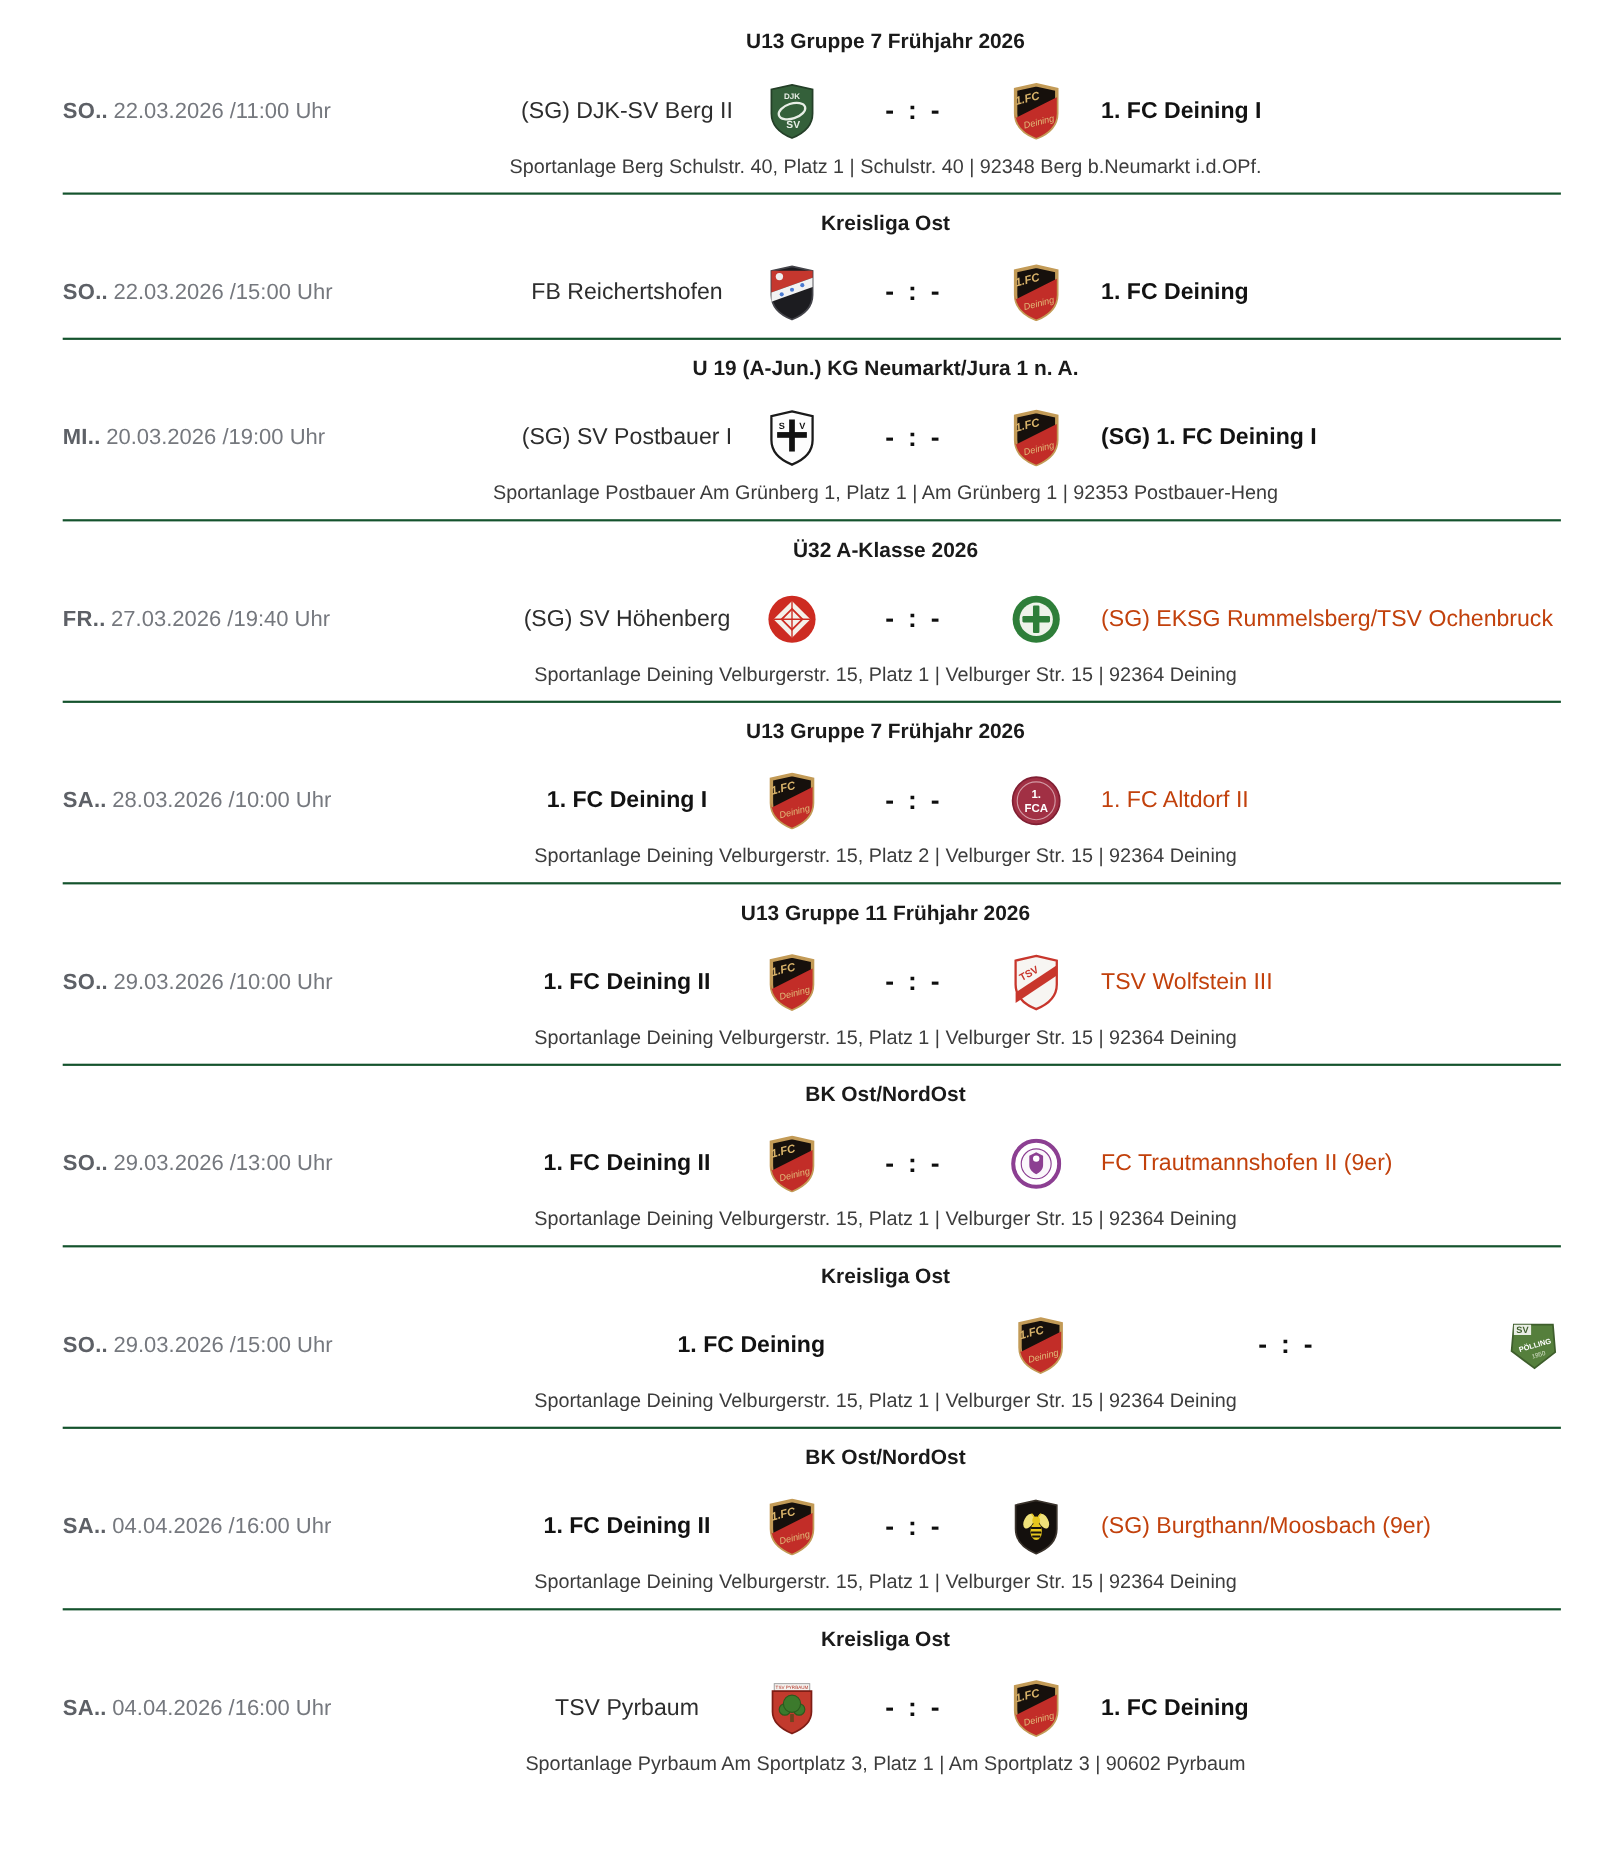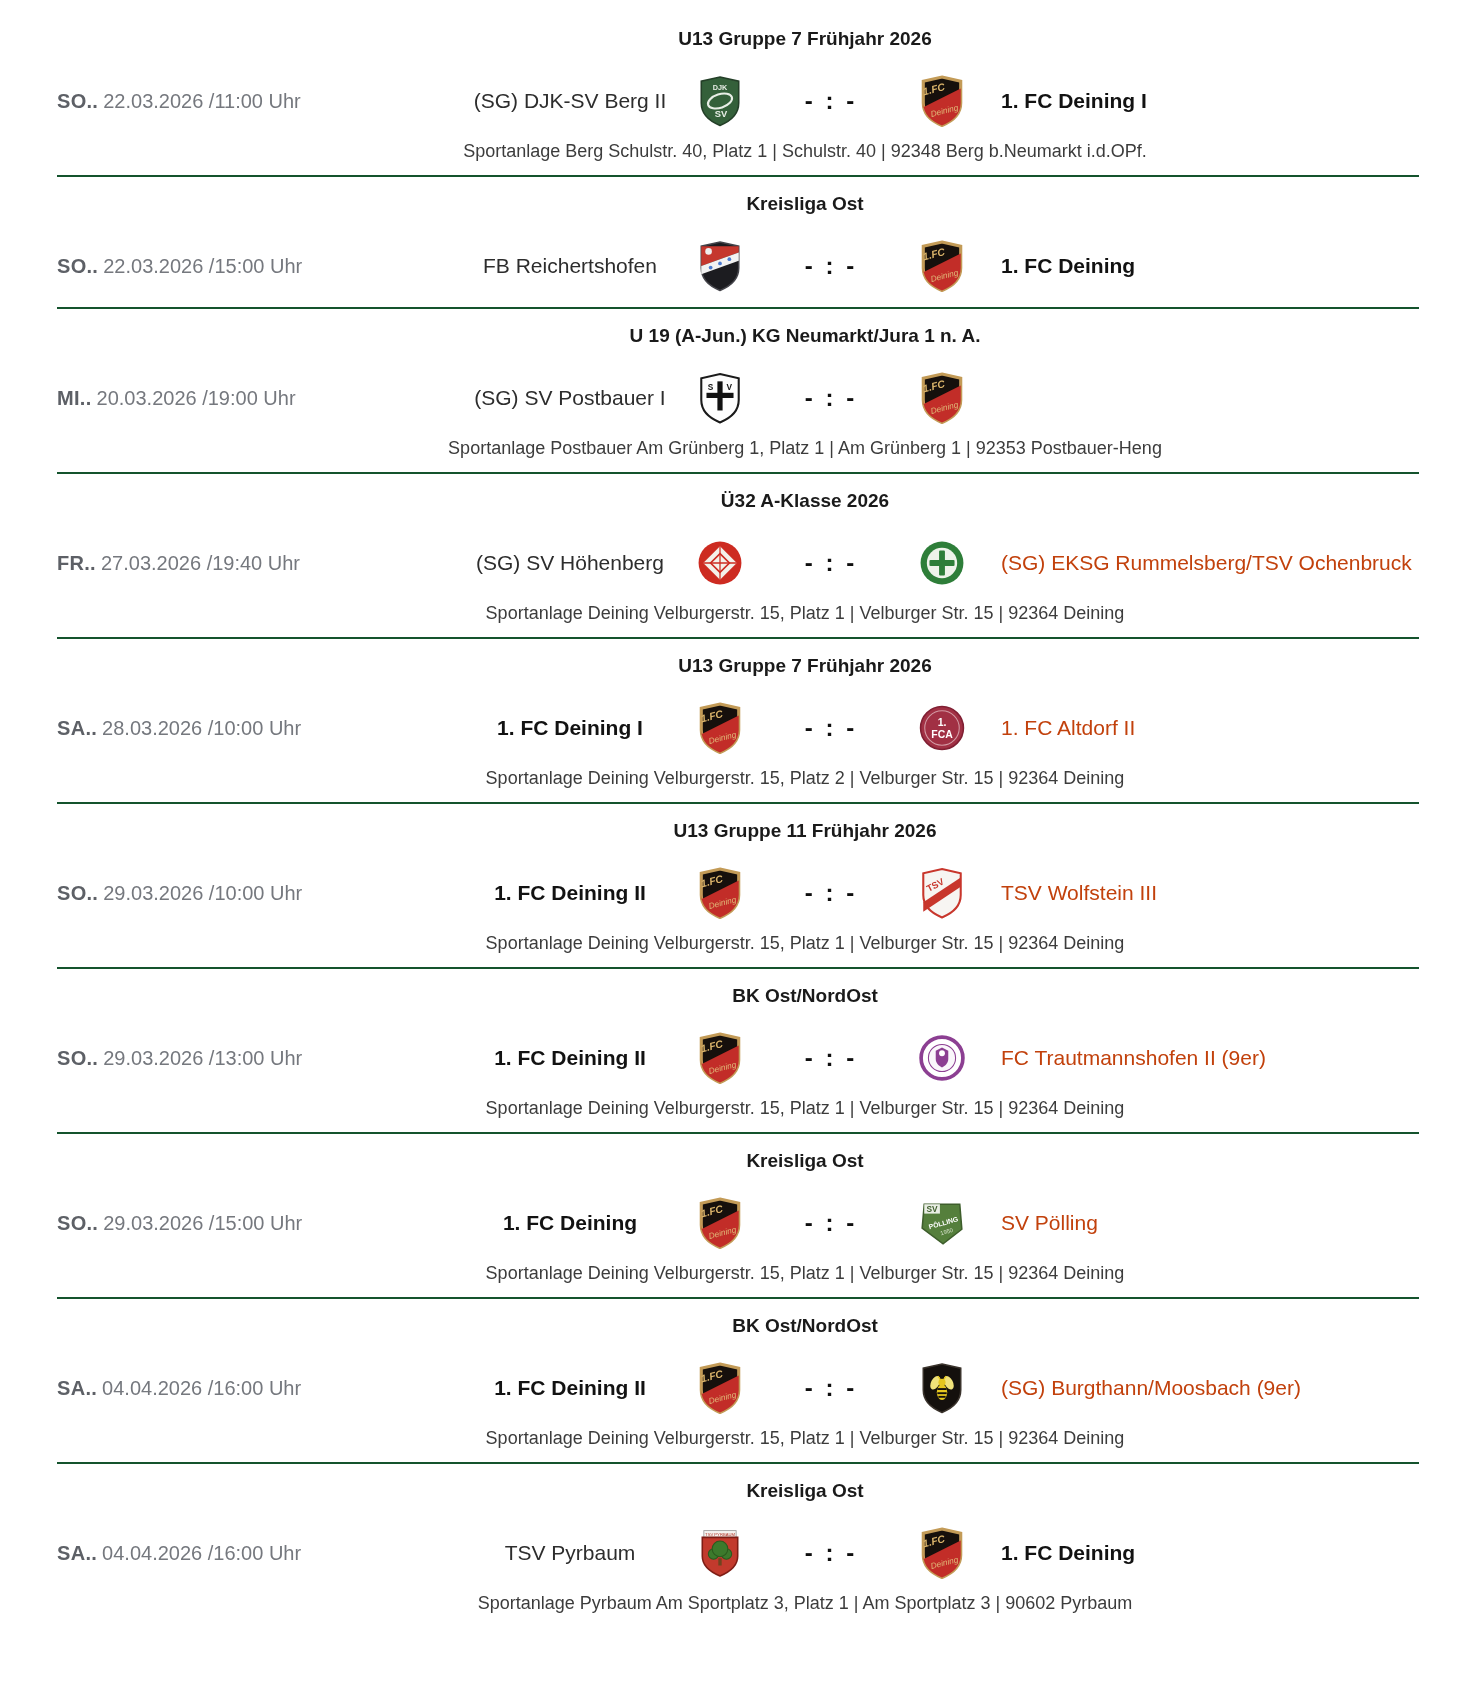--- a/index.html
+++ b/index.html
@@ -9,21 +9,21 @@
     color:#222;
     -webkit-font-smoothing:antialiased;
   }
   .wrap{padding:0 57px;}
   section.fixture{border-top:2px solid #14532d;padding:15px 0 12px;}
   section.fixture:first-child{border-top:none;padding-top:27px;}
   .league{
     text-align:center;font-weight:bold;font-size:19px;line-height:24px;
     color:#1a1a1a;margin-bottom:21px;padding-left:134px;
   }
-  .row{display:flex;align-items:center;height:58px;}
+  .row{display:flex;align-items:center;height:58px;justify-content:space-between;}
   .date{width:388px;flex-shrink:0;font-size:20px;color:#75787e;white-space:nowrap;}
   .date b{color:#5d6066;margin-right:5px;letter-spacing:.3px;}
   .team-home{
     width:250px;flex-shrink:0;text-align:center;
     font-size:21px;color:#2d2d2d;white-space:nowrap;
   }
   .logo-box{width:50px;flex-shrink:0;display:flex;justify-content:center;align-items:center;}
   .score{
     width:172px;flex-shrink:0;text-align:center;
     font-weight:bold;font-size:24px;color:#0f0f0f;letter-spacing:3px;white-space:nowrap;
@@ -114,20 +114,21 @@
         </div>
       <div class="score">- : -</div>
       <div class="logo-box">
           <svg viewBox="0 0 44 50" width="46" height="52">
     <path d="M22 2 L40 6 L40 27 C40 38 32 44.5 22 48.5 C12 44.5 4 38 4 27 L4 6 Z" fill="#16100c" stroke="#c39b57" stroke-width="3"></path>
     <path d="M4 31 L40 13 L40 27 C40 38 32 44.5 22 48.5 C12 44.5 4 38 4 27 Z" fill="#c22d28"></path>
     <text x="15" y="17" font-size="10" font-weight="bold" font-style="italic" fill="#d9b36a" text-anchor="middle" transform="rotate(-14 15 17)">1.FC</text>
     <text x="25" y="37" font-size="8" font-style="italic" fill="#e0b978" text-anchor="middle" transform="rotate(-14 25 37)">Deining</text>
   </svg>
         </div>
+      <div class="team-away bold">(SG) 1. FC Deining I</div>
     </div>
     <div class="venue">Sportanlage Postbauer Am Grünberg 1, Platz 1 | Am Grünberg 1 | 92353 Postbauer-Heng</div>
   </section>
 
   <section class="fixture">
     <div class="league">Ü32 A-Klasse 2026</div>
     <div class="row">
       <div class="date"><b>FR..</b><span>27.03.2026 /19:40 Uhr</span></div>
       <div class="team-home">(SG) SV Höhenberg</div>
       <div class="logo-box">
@@ -249,21 +250,20 @@
       <div class="score">- : -</div>
       <div class="logo-box">
           <svg viewBox="0 0 44 46" width="46" height="48">
     <polygon points="5,5 39,5 41,29 23,43 3,28" fill="#557f3c" stroke="#3e5e2c" stroke-width="1.5"></polygon>
     <polygon points="5,5 20,5 20,14 5,14" fill="#e9eee4"></polygon>
     <text x="12.5" y="12.5" font-size="8" font-weight="bold" fill="#3e5e2c" text-anchor="middle">SV</text>
     <text x="24" y="25" font-size="6.5" font-weight="bold" fill="#ffffff" text-anchor="middle" transform="rotate(-16 24 25)">PÖLLING</text>
     <text x="27" y="33" font-size="5.5" fill="#d8e2cc" text-anchor="middle" transform="rotate(-16 27 33)">1950</text>
   </svg>
         </div>
-      <div class="team-away">SV Pölling</div>
     </div>
     <div class="venue">Sportanlage Deining Velburgerstr. 15, Platz 1 | Velburger Str. 15 | 92364 Deining</div>
   </section>
 
   <section class="fixture">
     <div class="league">BK Ost/NordOst</div>
     <div class="row">
       <div class="date"><b>SA..</b><span>04.04.2026 /16:00 Uhr</span></div>
       <div class="team-home bold">1. FC Deining II</div>
       <div class="logo-box">

